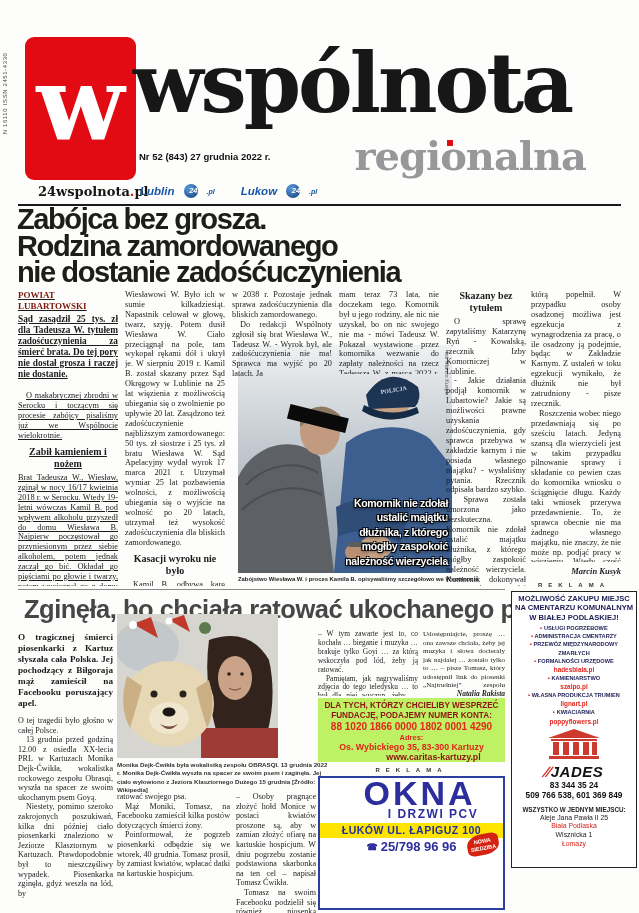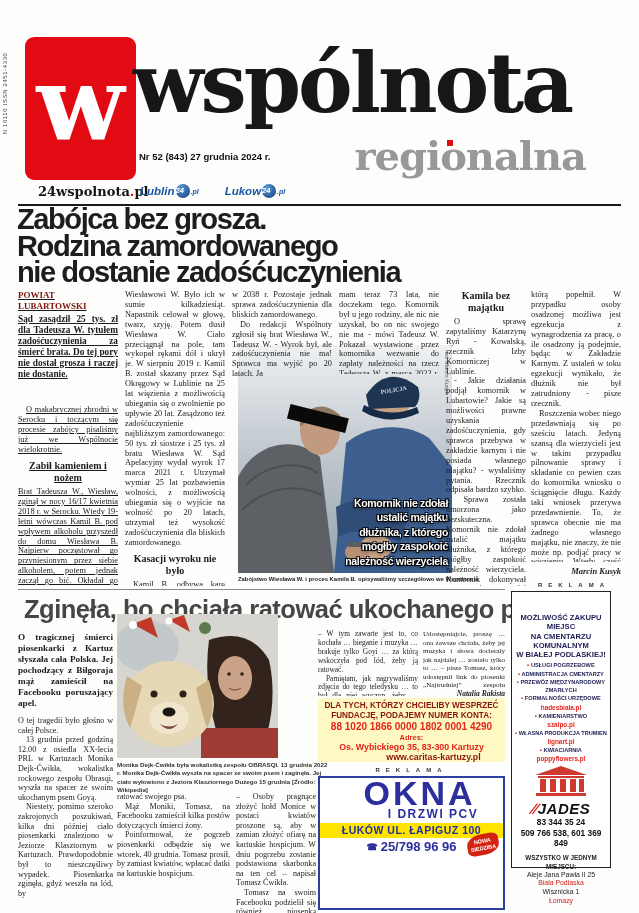--- a/index.html
+++ b/index.html
@@ -8,32 +8,32 @@
   .vert{position:absolute;left:2px;top:52px;writing-mode:vertical-rl;transform:rotate(180deg);font:6px "Liberation Sans",sans-serif;color:#444;letter-spacing:.6px;display:flex;gap:3px;}
   .logo{position:absolute;left:25px;top:37px;width:111px;height:143px;background:#e30b13;border-radius:9px;color:#fff;font:bold 102px/132px "DejaVu Serif",serif;text-align:center;}
   .title{position:absolute;left:133px;top:42px;font:bold 82px/1 "DejaVu Serif",serif;letter-spacing:-3px;color:#171717;}
   .issue{position:absolute;left:139px;top:151px;font:bold 9.5px "Liberation Sans",sans-serif;color:#111;}
   .subtitle{position:absolute;left:300px;top:136px;width:286px;text-align:right;font:bold 40px/1 "DejaVu Serif",serif;color:#98989a;letter-spacing:-1px;}
   .redtittle{position:absolute;left:447px;top:140px;width:6px;height:6px;background:#e30b13;}
   .site{position:absolute;left:38px;top:184px;font:bold 13px "DejaVu Serif",serif;color:#151515;}
   .dot-red{color:#e30b13;}
   .partners{position:absolute;left:140px;top:184px;display:flex;gap:26px;}
   .partner-unit{font:bold italic 11.5px "Liberation Sans",sans-serif;color:#1a57a5;display:flex;align-items:center;}
-  .badge24{display:inline-block;width:14px;height:14px;border-radius:50%;background:radial-gradient(circle at 35% 30%,#5a9ada,#123c77);color:#fff;font:bold italic 7.5px/14px "Liberation Sans",sans-serif;text-align:left;margin:0 1px;}
+  .badge24{display:inline-block;width:14px;height:14px;border-radius:50%;background:radial-gradient(circle at 35% 30%,#5a9ada,#123c77);color:#fff;font:bold italic 7.5px/14px "Liberation Sans",sans-serif;text-align:right;margin:0 9px;}
   .tld{font:bold italic 7px "Liberation Sans",sans-serif;}
   .toprule{position:absolute;left:18px;top:204px;width:603px;height:2px;background:#1a1a1a;}
   
   .h1{position:absolute;left:17px;top:206px;width:622px;}
   .h1 .h1-line{font:800 30px/26.5px "Liberation Sans",sans-serif;letter-spacing:-1.5px;color:#1d1d1b;transform:scaleX(.97);transform-origin:left;}
   
   .bcol{position:absolute;top:290px;height:296px;overflow:hidden;font:8.3px/9.9px "Liberation Serif",serif;text-align:justify;color:#1b1b1b;z-index:2;}
   .bcol p{margin:0;text-indent:8px;}
   .noind{text-indent:0 !important;}
   .loc{font:bold 9px/11px "Liberation Serif",serif;color:#7c160c;margin-bottom:2px;}
-  .lead{font:bold 9.3px/10.9px "Liberation Serif",serif;margin-bottom:26px;}
+  .lead{font:bold 9.3px/10.9px "Liberation Serif",serif;margin-bottom:12px;}
   .sub{font:bold 10px/12px "Liberation Serif",serif;text-align:center;margin:5px 0 3px;text-indent:0;}
   .c1{left:18px;width:100px;text-decoration:underline;} .c2{left:125px;width:100px;}
   .c3{left:232px;width:100px;height:118px;} .c4{left:339px;width:100px;height:84px;}
   .c5{left:446px;width:80px;} .c6{left:531px;width:90px;height:272px;}
   .byline1{position:absolute;left:531px;top:566px;width:90px;text-align:right;font:bold italic 8.5px "Liberation Serif",serif;color:#222;z-index:2;}
   
   .photo1{position:absolute;left:238px;top:345px;width:214px;height:228px;z-index:1;}
   .photo1 svg{display:block;}
   .overlay{position:absolute;right:4px;bottom:5px;text-align:right;font:bold 10.5px/14.5px "Liberation Sans",sans-serif;color:#fff;letter-spacing:-.3px;
     text-shadow:-1px -1px 0 #000,1px -1px 0 #000,-1px 1px 0 #000,1px 1px 0 #000,0 2px 3px rgba(0,0,0,.65);}
@@ -47,32 +47,32 @@
   .lead2{font:bold 9.2px/11px "Liberation Serif",serif;margin-bottom:7px;}
   .cA{left:18px;top:632px;width:95px;height:281px;}
   .cB{left:117px;top:792px;width:113px;height:121px;}
   .cC{left:236px;top:792px;width:80px;height:121px;}
   .cD{left:318px;top:630px;width:100px;height:66px;font-size:7.4px;line-height:8.9px;}
   .cE{left:423px;top:630px;width:82px;height:58px;font-size:7.1px;line-height:8.5px;}
   .byline2{position:absolute;left:423px;top:689px;width:82px;text-align:right;font:bold italic 7.5px "Liberation Serif",serif;color:#222;z-index:2;}
   .photo2{position:absolute;left:117px;top:614px;width:161px;height:144px;z-index:1;}
   .cap2{position:absolute;left:117px;top:761px;width:213px;font:bold 6.2px/8.4px "Liberation Sans",sans-serif;color:#333;z-index:2;}
   
-  .don{position:absolute;left:318px;top:698px;width:187px;height:64px;background:#fef9c3;text-align:center;padding-top:3px;box-sizing:border-box;z-index:2;}
+  .don{position:absolute;left:318px;top:698px;width:187px;height:64px;background:#bef264;text-align:center;padding-top:3px;box-sizing:border-box;z-index:2;}
   .don1{font:bold 8.2px/9.6px "Liberation Sans",sans-serif;color:#8c1410;}
   .acct{font:bold 10px/12px "Liberation Sans",sans-serif;color:#e3251c;margin-top:1px;}
   .adr-l{font:bold 7.5px/9px "Liberation Sans",sans-serif;color:#e3251c;}
   .adr{font:bold 8.8px/10px "Liberation Sans",sans-serif;color:#e3251c;}
   .dsite{font:bold 8.8px/11px "Liberation Sans",sans-serif;color:#8c1410;padding-left:44px;}
   
   .rek{position:absolute;font:bold 6px "Liberation Sans",sans-serif;color:#333;letter-spacing:6px;text-align:center;}
   .rek1{left:511px;top:582px;width:126px;}
   .rek2{left:318px;top:767px;width:187px;}
   
-  .sbox{position:absolute;left:511px;top:591px;width:100px;height:277px;border:1.5px solid #222;background:#fff;box-sizing:border-box;padding:21px 2px 2px;text-align:center;z-index:2;}
+  .sbox{position:absolute;left:511px;top:591px;width:126px;height:277px;border:1.5px solid #222;background:#fff;box-sizing:border-box;padding:2px 2px 2px;text-align:center;z-index:2;}
   .ctitle div{font:bold 7.6px/9.3px "Liberation Sans",sans-serif;color:#1d1d55;}
   .items{margin-top:2px;}
   .ad-item{font:bold 5.6px/8.2px "Liberation Sans",sans-serif;color:#1d1d55;}
   .ad-item.bullet::before{content:"▪ ";color:#d22018;}
   .ad-item.link{color:#e3251c;font-size:6.4px;line-height:9px;}
   .hades{margin:3px auto 1px;display:block;}
   .jlogo{font:bold italic 15px/17px "Liberation Sans",sans-serif;color:#111;letter-spacing:.5px;margin-top:2px;}
   .jslash{color:#d22018;}
   .jphone{font:bold 8.3px/10.5px "Liberation Sans",sans-serif;color:#111;}
   .jtag{font:bold 6.3px/9px "Liberation Sans",sans-serif;color:#222;margin-top:4px;}
@@ -94,21 +94,21 @@
 <body>
 
 <div class="page">
 
   <div class="vert">
     <span>N 16110</span>
     <span>ISSN 2451-4330</span>
   </div>
   <div class="logo"><span>w</span></div>
   <div class="title">wspólnota</div>
-  <div class="issue">Nr 52 (843) 27 grudnia 2024 r.</div>
+  <div class="issue">Nr 52 (843) 27 grudnia 2022 r.</div>
   <div class="subtitle">regionalna</div>
   <div class="redtittle"></div>
   <div class="site"><span>24wspolnota</span><span class="dot-red">.</span><span>pl</span></div>
   <div class="partners">
 
       <span class="partner-unit">
         <span>Lublin</span>
         <span class="badge24">24</span>
         <span class="tld">.pl</span>
       </span>
@@ -179,21 +179,21 @@
     <p>Kamil B. odbywa karę więzienia. Na wolność może wyjść</p>
   </div>
   <div class="bcol c3">
     <p class="noind">w 2038 r. Pozostaje jednak sprawa zadośćuczynienia dla bliskich zamordowanego.</p>
     <p>Do redakcji Wspólnoty zgłosił się brat Wiesława W., Tadeusz W. - Wyrok był, ale zadośćuczynienia nie ma! Sprawca ma wyjść po 20 latach. Ja</p>
   </div>
   <div class="bcol c4">
     <p class="noind">mam teraz 73 lata, nie doczekam tego. Komornik był u jego rodziny, ale nic nie uzyskał, bo on nic swojego nie ma - mówi Tadeusz W. Pokazał wystawione przez komornika wezwanie do zapłaty należności na rzecz Tadeusza W. z marca 2022 r. Nic ono jednak nie wniosło.</p>
   </div>
   <div class="bcol c5">
-    <div class="sub noind" style="margin-top:0">Kamila bez majątku</div>
+    <div class="sub noind" style="margin-top:0">Skazany bez tytułem</div>
     <p>O sprawę zapytaliśmy Katarzynę Ryń - Kowalską, rzecznik Izby Komorniczej w Lublinie.</p>
     <p>- Jakie działania podjął komornik w Lubartowie? Jakie są możliwości prawne uzyskania zadośćuczynienia, gdy sprawca przebywa w zakładzie karnym i nie posiada własnego majątku? - wysłaliśmy pytania. Rzecznik odpisała bardzo szybko. - Sprawa została umorzona jako bezskuteczna. Komornik nie zdołał ustalić majątku dłużnika, z którego mógłby zaspokoić należność wierzyciela. Komornik dokonywał w sprawie czynności terenowych w miejscu ostatniego zamieszkania dłużnika, celem ustalenia, czy był on właścicielem wartościowych ruchomości lub innego majątku. Te czynności niestety okazały się całkowicie bezskuteczne. Dłużnik jest osobą młodą, zamieszkiwał z rodzicami, korzystał z ich sprzętów codziennego użytku. Obecnie odsiaduje wyrok za zbrodnię,</p>
   </div>
   <div class="bcol c6">
     <p class="noind">którą popełnił. W przypadku osoby osadzonej możliwa jest egzekucja z wynagrodzenia za pracę, o ile osadzony ją podejmie, będąc w Zakładzie Karnym. Z ustaleń w toku egzekucji wynikało, że dłużnik nie był zatrudniony - pisze rzecznik.</p>
     <p>Roszczenia wobec niego przedawniają się po sześciu latach. Jedyną szansą dla wierzycieli jest w takim przypadku pilnowanie sprawy i składanie co pewien czas do komornika wniosku o ściągnięcie długu. Każdy taki wniosek przerywa przedawnienie. To, że sprawca obecnie nie ma żadnego własnego majątku, nie znaczy, że nie może np. podjąć pracy w więzieniu. Wtedy część wynagrodzenia byłaby zajmowana przez komornika. Odbywając karę w więzieniu, nie traci też prawa do odziedziczenia spadku. Także spadkobiercy wierzyciela mają prawo występować z roszczeniami wobec dłużnika.</p>
   </div>
   <div class="byline1">Marcin Kusyk</div>
 
   <div class="div2"></div>

